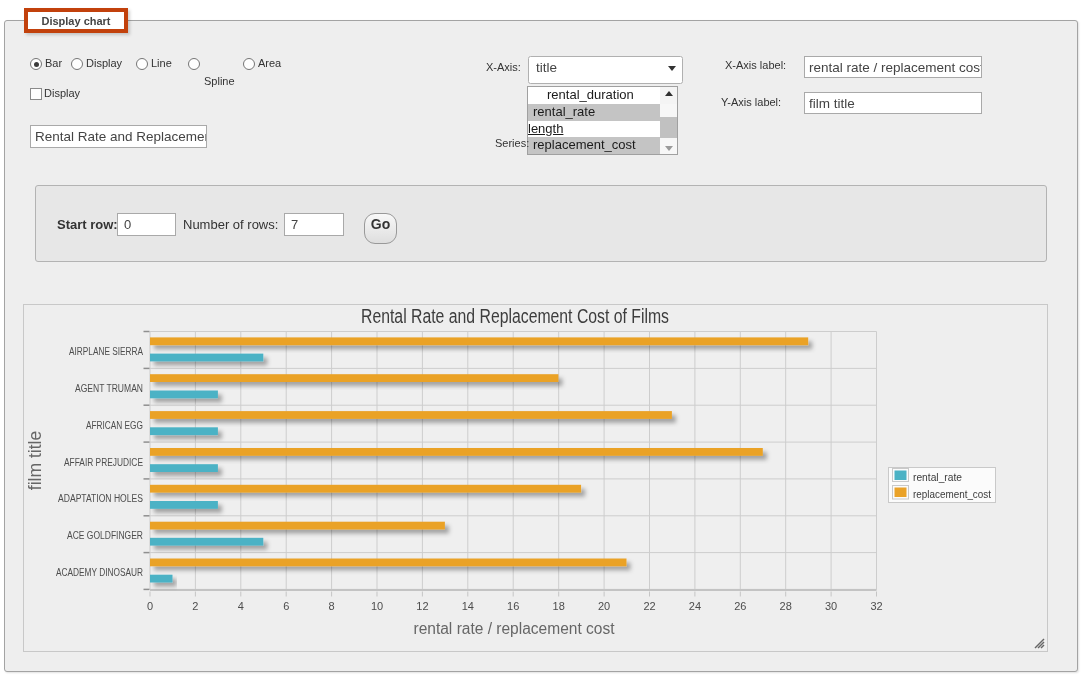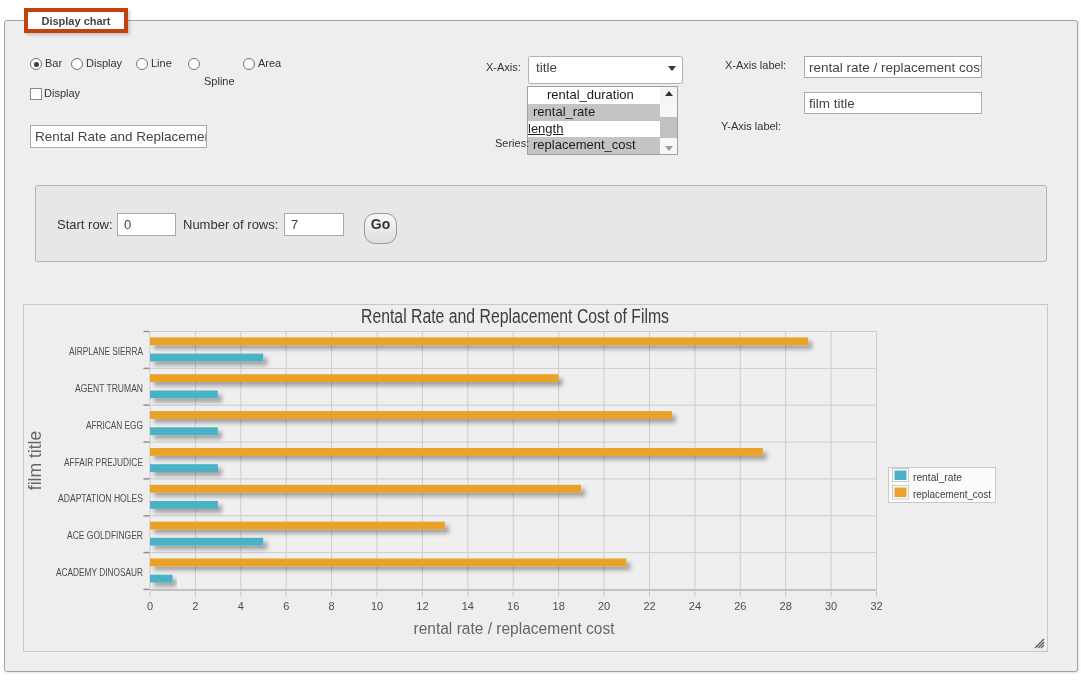--- a/index.html
+++ b/index.html
@@ -49,25 +49,25 @@
   <div class="abs" style="left:660px; top:87px; width:17px; height:67px; background:#f7f7f7;">
     <div style="position:absolute; top:0; left:0; width:17px; height:17px; background:#f4f4f4;"></div>
     <div style="position:absolute; top:3.5px; left:4.5px; width:0; height:0; border-left:4px solid transparent; border-right:4px solid transparent; border-bottom:5px solid #303030;"></div>
     <div style="position:absolute; top:30px; left:0; width:17px; height:21px; background:#c1c1c1;"></div>
     <div style="position:absolute; bottom:3.5px; left:4.5px; width:0; height:0; border-left:4px solid transparent; border-right:4px solid transparent; border-top:5px solid #9a9a9a;"></div>
   </div>
   <div class="abs lbl" style="left:495px; top:137px;">Series:</div>
 
   <div class="abs lbl" style="left:725px; top:59px;text-align:right;">X-Axis label:</div>
   <div class="abs tinput" style="left:804px; top:56px; width:178px; height:22px;">rental rate / replacement cost</div>
-  <div class="abs lbl" style="left:721px; top:96px;margin-top:24px;">Y-Axis label:</div>
+  <div class="abs lbl" style="left:721px; top:96px;">Y-Axis label:</div>
   <div class="abs tinput" style="left:804px; top:92px; width:178px; height:22px;">film title</div>
 
   <div class="abs panel"></div>
-  <div class="abs slbl" style="left:57px; top:217px;">Start row:</div>
+  <div class="abs slbl" style="left:57px; top:217px;font-weight:bold;">Start row:</div>
   <div class="abs tinput" style="left:117px; top:213px; width:59px; height:23px; font-size:13px; padding-left:6px;">0</div>
   <div class="abs slbl" style="left:183px; top:217px;">Number of rows:</div>
   <div class="abs tinput" style="left:284px; top:213px; width:60px; height:23px; font-size:13px; padding-left:6px;">7</div>
   <div class="abs" style="left:364px; top:213px; width:33px; height:31px; border:1px solid #999; border-radius:11px; background:linear-gradient(#f8f8f8,#dedede); font-size:14px; font-weight:bold; color:#333; text-align:center; line-height:20px;">Go</div>
 
   <div class="abs chartbox"></div>
   <svg class="abs" style="left:24px; top:305px;" width="1024" height="346" font-family="&quot;Liberation Sans&quot;, sans-serif">
   <defs>
         <filter id="sh" x="-20%" y="-50%" width="140%" height="250%">
     <feDropShadow dx="4" dy="4" stdDeviation="2.2" flood-color="#000" flood-opacity="0.32"></feDropShadow>

